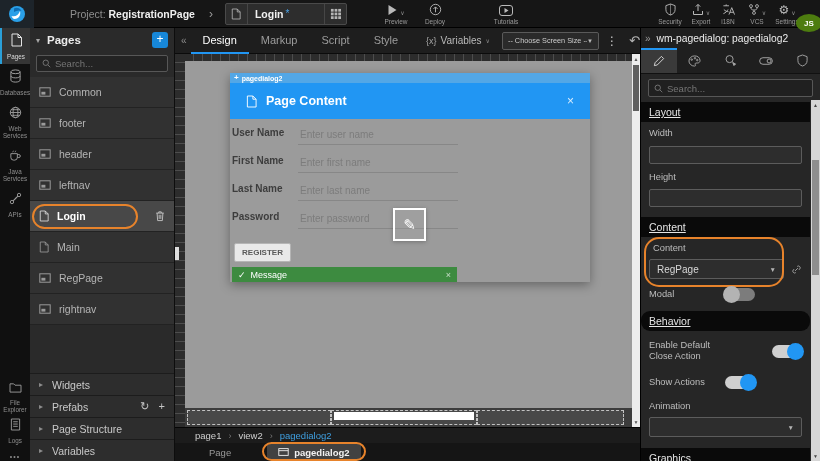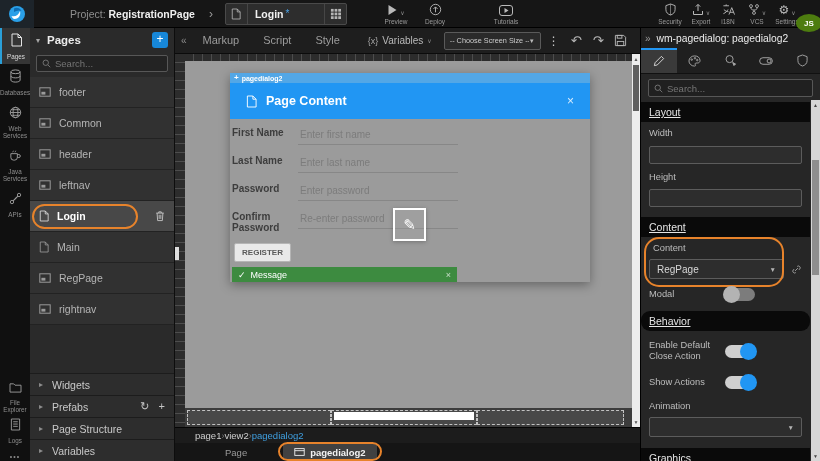--- a/index.html
+++ b/index.html
@@ -121,26 +121,26 @@
   .msg-bar .msg-close { margin-left:auto; color:rgba(255,255,255,.7); font-size:9px; }
   .dlg-footer { height:34px; background:#fff; display:flex; align-items:center; justify-content:flex-end;
                 padding-right:9px; }
   .ok-btn { width:33px; height:19px; background:#4285f4; color:#fff; border-radius:2px; font-size:9.5px;
             font-weight:bold; display:flex; align-items:center; justify-content:center; }
   .edit-fab { position:absolute; left:218px; top:154px; width:33px; height:33px; border:2px solid #fff;
               background:rgba(170,170,170,.25); box-shadow:0 1px 4px rgba(0,0,0,.25);
               display:flex; align-items:center; justify-content:center; color:#fff; font-size:15px; z-index:6; }
 
   .breadcrumb-bar { height:16px; flex:0 0 auto; background:#1c1c1c; display:flex; align-items:center;
-                    padding-left:20px; font-size:9.5px; border-top:1px solid #050505; }
+                    gap:7px; padding-left:20px; font-size:9.5px; border-top:1px solid #050505; }
   .bc-item { color:#cfcfcf; }
   .bc-sep { color:#7a7a7a; font-size:9px; }
   .bc-item.current { color:#3f9fe0; }
   .bottom-bar { height:18px; flex:0 0 auto; background:#151515; display:flex; align-items:center;
-                padding-left:50px; }
+                padding-left:34px; }
   .bb-page-label { font-size:9.5px; color:#9a9a9a; }
   .bb-tab-wrap { position:relative; margin-left:36px; }
   .bb-tab { position:relative; height:16px; background:#414141; display:flex; align-items:center; gap:5px;
             padding:0 11px; font-size:9.5px; font-weight:bold; color:#f2f2f2; }
   .bb-outline { position:absolute; left:-5px; top:-2px; right:-5px; bottom:-1px;
                 border:2px solid #e7832b; border-radius:11px; pointer-events:none; }
 
   
   .right-panel { position:absolute; left:640px; top:28px; width:180px; height:433px; background:#262626;
                  display:flex; flex-direction:column; border-left:1px solid #000; z-index:20; }
@@ -402,30 +402,30 @@
       <input placeholder="Search..." style="">
     </div>
 
     <div class="pp-row">
       <span class="row-ic icn">
           <svg width="12" height="10" viewBox="0 0 12 10" fill="none" stroke="currentColor">
             <rect x="0.8" y="0.8" width="10.4" height="8.4"></rect>
             <rect x="2.4" y="4.8" width="4" height="2.8" fill="currentColor" stroke="none"></rect>
           </svg>
         </span>
-      <span>footer</span>
+      <span>Common</span>
     </div>
     <div class="pp-row">
       <span class="row-ic icn">
           <svg width="12" height="10" viewBox="0 0 12 10" fill="none" stroke="currentColor">
             <rect x="0.8" y="0.8" width="10.4" height="8.4"></rect>
             <rect x="2.4" y="4.8" width="4" height="2.8" fill="currentColor" stroke="none"></rect>
           </svg>
         </span>
-      <span>Common</span>
+      <span>footer</span>
     </div>
     <div class="pp-row">
       <span class="row-ic icn">
           <svg width="12" height="10" viewBox="0 0 12 10" fill="none" stroke="currentColor">
             <rect x="0.8" y="0.8" width="10.4" height="8.4"></rect>
             <rect x="2.4" y="4.8" width="4" height="2.8" fill="currentColor" stroke="none"></rect>
           </svg>
         </span>
       <span>header</span>
     </div>
@@ -501,20 +501,21 @@
       <div class="pp-sec">
         <span class="sec-caret">▸</span>
         <span>Variables</span>
       </div>
     </div>
   </div>
 
   <div class="canvas-col">
     <div class="cv-toolbar">
       <span class="collapse-left">«</span>
+      <span class="cv-tab active">Design</span>
       <span class="cv-tab">Markup</span>
       <span class="cv-tab">Script</span>
       <span class="cv-tab">Style</span>
       <span class="cv-vars">
         <span class="vx">{x}</span>
         <span>Variables</span>
         <span class="mini-chev">∨</span>
       </span>
       <span class="screen-select">
         <span class="ss-text">-- Choose Screen Size --</span>
@@ -556,34 +557,34 @@
               <svg width="11" height="13" viewBox="0 0 12 14" fill="none" stroke="currentColor">
                 <path d="M1.5 1h6l3.5 3.5V13h-9.5z"></path>
                 <path d="M7.5 1v3.5H11"></path>
               </svg>
             </span>
           <span class="dlg-title">Page Content</span>
           <span class="dlg-close">×</span>
         </div>
         <div class="dlg-body">
           <div class="f-row">
+            <div class="f-label">User Name</div>
+            <div class="f-input">Enter user name</div>
+          </div>
+          <div class="f-row">
             <div class="f-label">First Name</div>
             <div class="f-input">Enter first name</div>
           </div>
           <div class="f-row">
             <div class="f-label">Last Name</div>
             <div class="f-input">Enter last name</div>
           </div>
           <div class="f-row">
             <div class="f-label">Password</div>
             <div class="f-input">Enter password</div>
-          </div>
-          <div class="f-row">
-            <div class="f-label">Confirm Password</div>
-            <div class="f-input">Re-enter password</div>
           </div>
           <div class="register-btn">REGISTER</div>
           <div class="msg-bar">
             <span>✓</span>
             <span>Message</span>
             <span class="msg-close">×</span>
           </div>
         </div>
       </div>
 
@@ -709,21 +710,21 @@
         </div>
       </div>
       <div class="tg-row">
         <span class="rp-label">Modal</span>
         <span class="toggle off">
             <span class="knob"></span>
           </span>
       </div>
 
       <div class="rp-sec-title" style="margin-top:6px;border-radius:9px;">Behavior</div>
-      <div class="tg-row" style="padding-top:9px;">
+      <div class="tg-row" style="padding-top:9px;justify-content:space-between;">
         <span class="rp-label">Enable Default Close Action</span>
         <span class="toggle on">
             <span class="knob"></span>
           </span>
       </div>
       <div class="tg-row" style="padding-top:10px;">
         <span class="rp-label">Show Actions</span>
         <span class="toggle on">
             <span class="knob"></span>
           </span>

